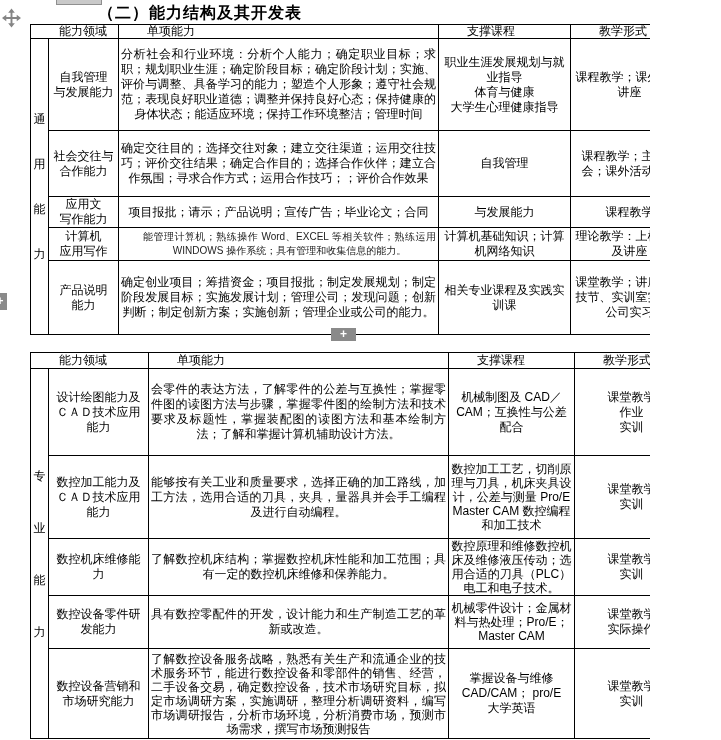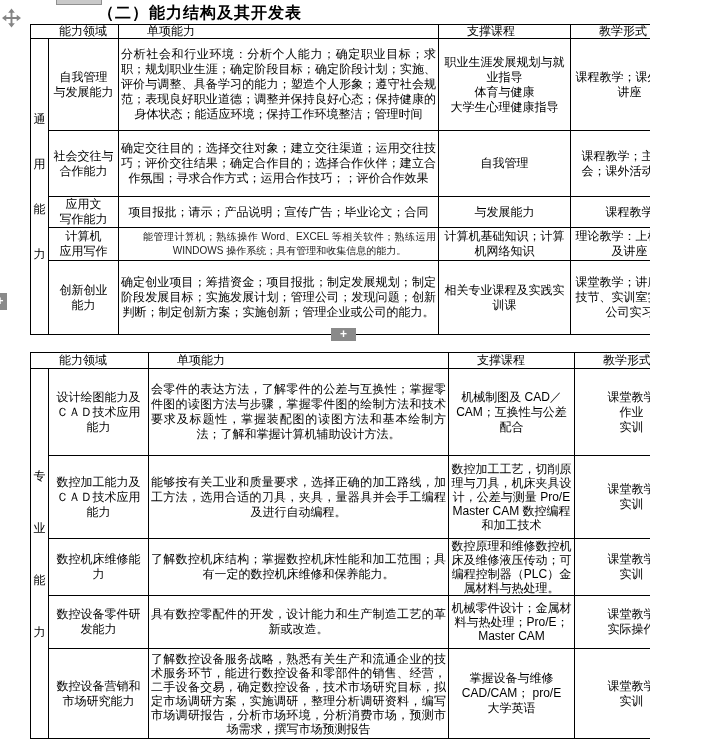--- a/index.html
+++ b/index.html
@@ -122,21 +122,21 @@
       <td class="forms">课程教学</td>
     </tr>
     <tr style="height:33px">
       <td class="ability">计算机
 应用写作</td>
       <td class="items small">能管理计算机；熟练操作 Word、EXCEL 等相关软件；熟练运用 WINDOWS 操作系统；具有管理和收集信息的能力。</td>
       <td class="courses">计算机基础知识；计算机网络知识</td>
       <td class="forms">理论教学：上机操作及讲座</td>
     </tr>
     <tr style="height:74px">
-      <td class="ability">创新创业
+      <td class="ability">产品说明
 能力</td>
       <td class="items">确定创业项目；筹措资金；项目报批；制定发展规划；制定阶段发展目标；实施发展计划；管理公司；发现问题；创新判断；制定创新方案；实施创新；管理企业或公司的能力。</td>
       <td class="courses">相关专业课程及实践实训课</td>
       <td class="forms">课堂教学；讲座、科技节、实训室实训、公司实习</td>
     </tr>
   </tbody>
     </table>
 
   <span class="plus-btn plus-mid">+</span>
   <span class="plus-btn plus-left">+</span>
@@ -178,21 +178,21 @@
 能力</td>
       <td class="items">能够按有关工业和质量要求，选择正确的加工路线，加工方法，选用合适的刀具，夹具，量器具并会手工编程及进行自动编程。</td>
       <td class="courses" style="line-height:14px">数控加工工艺，切削原理与刀具，机床夹具设计，公差与测量 Pro/E Master CAM 数控编程和加工技术</td>
       <td class="forms">课堂教学
 实训</td>
     </tr>
     <tr style="height:57px">
       <td class="ability">数控机床维修能
 力</td>
       <td class="items">了解数控机床结构；掌握数控机床性能和加工范围；具有一定的数控机床维修和保养能力。</td>
-      <td class="courses" style="line-height:14px">数控原理和维修数控机床及维修液压传动；可编程控制器（PLC）金属材料与热处理。</td>
+      <td class="courses" style="line-height:14px">数控原理和维修数控机床及维修液压传动；选用合适的刀具（PLC）电工和电子技术。</td>
       <td class="forms">课堂教学
 实训</td>
     </tr>
     <tr style="height:53px">
       <td class="ability">数控设备零件研
 发能力</td>
       <td class="items">具有数控零配件的开发，设计能力和生产制造工艺的革新或改造。</td>
       <td class="courses" style="line-height:14px">机械零件设计；金属材料与热处理；Pro/E；Master CAM</td>
       <td class="forms">课堂教学
 实际操作</td>

